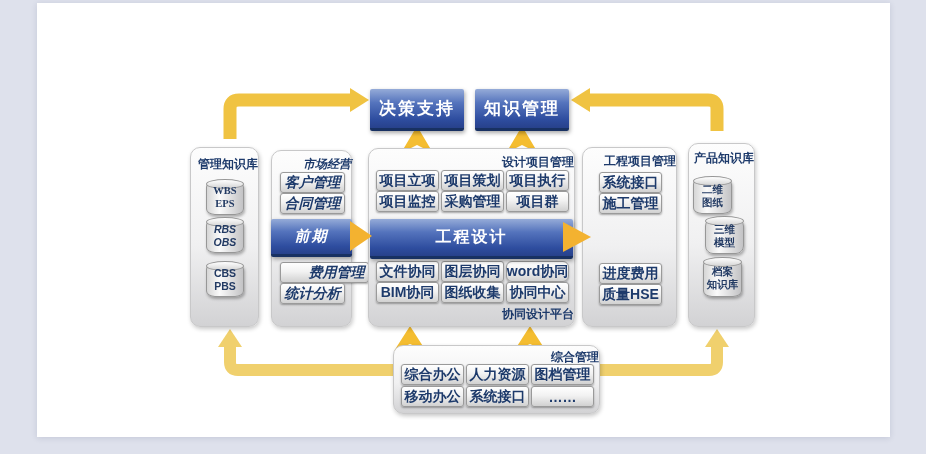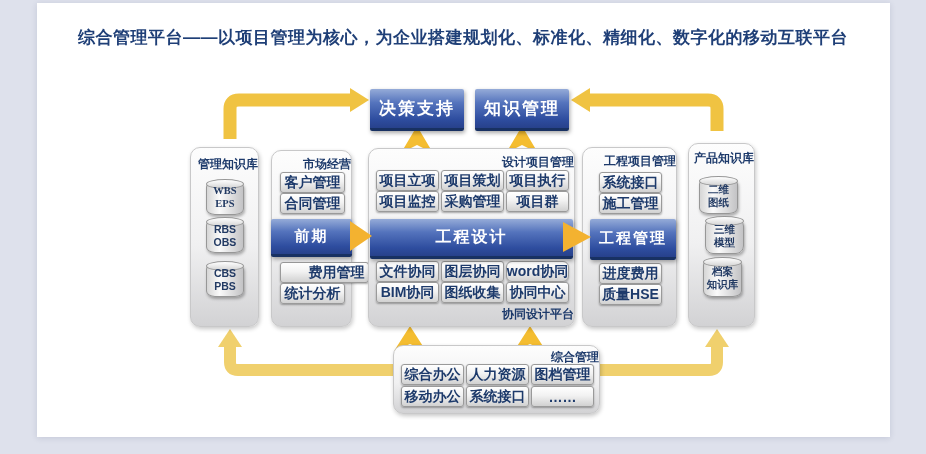--- a/index.html
+++ b/index.html
@@ -31,21 +31,20 @@
   .cyl::before{content:"";position:absolute;top:-3px;left:-1px;right:-1px;height:8px;border-radius:50%;
        background:linear-gradient(180deg,#ffffff,#d5d5d5);border:1px solid #979797;}
   .cyl span{position:relative;}
 </style>
 </head>
 <body>
 
 <div class="stage">
   <div class="card"></div>
 
-  <div class="title">综合管理平台——以项目管理为核心，为企业搭建规划化、标准化、精细化、数字化的移动互联平台</div>
 
   <svg class="layer back" width="926" height="454" viewBox="0 0 926 454">
 
     <path d="M230,345 L230,362 Q230,370 238,370 L709,370 Q717,370 717,362 L717,345" fill="none" stroke="#f0d06d" stroke-width="12"></path>
     <polygon points="218,347 242,347 230,329" fill="#f0d06d"></polygon>
     <polygon points="705,347 729,347 717,329" fill="#f0d06d"></polygon>
 
     <path d="M230,139 L230,109 Q230,100 239,100 L351,100" fill="none" stroke="#f0c342" stroke-width="13"></path>
     <polygon points="350,88 350,112 369,100" fill="#f0c342"></polygon>
 
@@ -65,31 +64,31 @@
   <div class="blue" style="left:475px;top:89px;width:94px;height:39px;font-size:17px;">
     <span>知识管理</span>
   </div>
 
   <div class="panel" style="left:190px;top:147px;width:67px;height:178px;">
     <div class="ptitle" style="top:8px;">管理知识库</div>
     <div class="cyl" style="left:15px;top:33px;width:36px;height:32px;font-family:Liberation Serif, serif;">
       <span>WBS</span>
       <span>EPS</span>
     </div>
-    <div class="cyl" style="left:15px;top:71px;width:36px;height:32px;">
+    <div class="cyl" style="left:15px;top:71px;width:36px;height:32px;font-style:italic;">
       <span>RBS</span>
       <span>OBS</span>
     </div>
     <div class="cyl" style="left:15px;top:115px;width:36px;height:32px;">
       <span>CBS</span>
       <span>PBS</span>
     </div>
   </div>
 
-  <div class="panel" style="left:271px;top:150px;width:79px;height:175px;">
+  <div class="panel" style="left:271px;top:150px;width:79px;height:175px;font-style:italic;">
     <div class="ptitle" style="top:5px;">市场经营</div>
     <div class="btn" style="left:8px;top:21px;width:63px;height:19px;">客户管理</div>
     <div class="btn" style="left:8px;top:42px;width:63px;height:19px;">合同管理</div>
     <div class="blue" style="left:-1px;top:68px;width:81px;height:35px;font-size:15px;">前期</div>
     <div class="btn" style="left:8px;top:111px;width:63px;height:19px;padding-left:24px;">费用管理</div>
     <div class="btn" style="left:8px;top:132px;width:63px;height:19px;">统计分析</div>
   </div>
 
   <div class="panel" style="left:368px;top:148px;width:205px;height:177px;">
     <div class="ptitle" style="top:5px;">设计项目管理</div>
@@ -106,28 +105,27 @@
     <div class="btn" style="left:7px;top:133px;width:61px;height:19px;">BIM协同</div>
     <div class="btn" style="left:72px;top:133px;width:61px;height:19px;">图纸收集</div>
     <div class="btn" style="left:137px;top:133px;width:61px;height:19px;">协同中心</div>
     <div class="ptitle" style="top:157px;">协同设计平台</div>
   </div>
 
   <div class="panel" style="left:582px;top:147px;width:93px;height:178px;">
     <div class="ptitle" style="top:5px;">工程项目管理</div>
     <div class="btn" style="left:16px;top:24px;width:61px;height:19px;">系统接口</div>
     <div class="btn" style="left:16px;top:45px;width:61px;height:19px;">施工管理</div>
-    <div class="blue" style="left:7px;top:71px;width:86px;height:38px;font-size:15px;">工程管理</div>
     <div class="btn" style="left:16px;top:115px;width:61px;height:19px;">进度费用</div>
     <div class="btn" style="left:16px;top:136px;width:61px;height:19px;">质量HSE</div>
   </div>
 
   <div class="panel" style="left:688px;top:143px;width:65px;height:182px;">
     <div class="ptitle" style="top:6px;">产品知识库</div>
-    <div class="cyl" style="left:10px;top:34px;width:37px;height:34px;">
+    <div class="cyl" style="left:4px;top:34px;width:37px;height:34px;">
       <span>二维</span>
       <span>图纸</span>
     </div>
     <div class="cyl" style="left:16px;top:74px;width:37px;height:34px;border-radius:8px;">
       <span>三维</span>
       <span>模型</span>
     </div>
     <div class="cyl" style="left:14px;top:115px;width:37px;height:36px;">
       <span>档案</span>
       <span>知识库</span>

